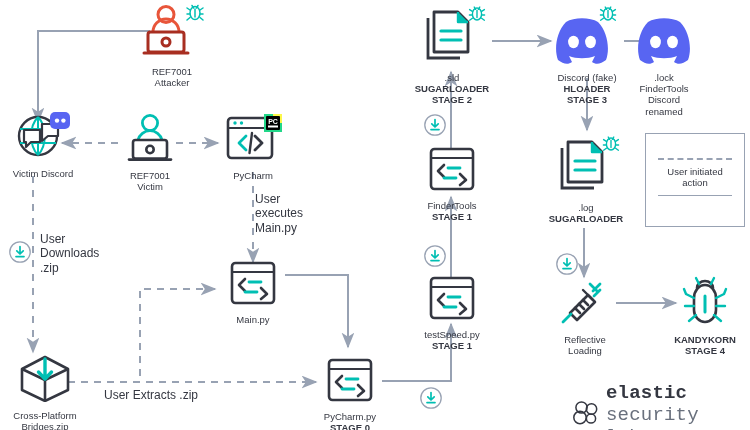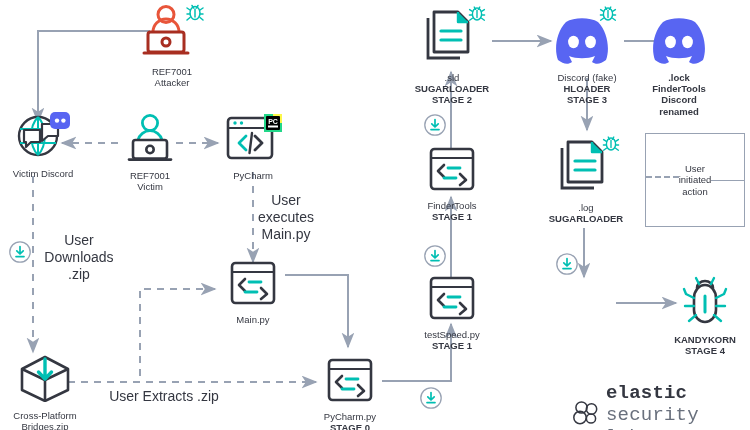--- a/index.html
+++ b/index.html
@@ -11,25 +11,25 @@
     overflow:hidden;
     position:relative;
   }
   #canvas{position:absolute;inset:0;width:750px;height:430px;}
   svg.edges{position:absolute;left:0;top:0;width:750px;height:430px;pointer-events:none;}
   .node{position:absolute;display:flex;flex-direction:column;align-items:center;}
   .node .glyph{position:relative;display:block;}
   .node .cap{margin-top:4px;text-align:center;line-height:1.18;font-size:9.5px;color:#343741;white-space:nowrap;}
   .cap .l1{display:block;}
   .cap .bold{font-weight:bold;}
-  .edge-label{position:absolute;text-align:center;font-size:14px;line-height:1.2;color:#343741;}
+  .edge-label{position:absolute;font-size:12px;line-height:1.2;color:#343741;}
   .dl-icon{position:absolute;}
   .legend{
     position:absolute;border:1px solid #98a2b3;background:#fff;
-    display:flex;flex-direction:row;align-items:center;justify-content:center;
+    display:flex;flex-direction:column;align-items:center;justify-content:center;
   }
   .legend .ltxt{font-size:9.5px;text-align:center;line-height:1.2;color:#343741;}
   .legend .dash{width:74px;height:0;border-top:2px dashed #98a2b3;margin-bottom:6px;}
   .legend .solid{width:74px;height:0;border-top:1.6px solid #98a2b3;margin:7px 0 6px 0;}
   .brand{position:absolute;display:flex;align-items:center;gap:6px;font-family:Liberation Mono, monospace;}
   .brand .btxt{font-size:19px;color:#343741;letter-spacing:.2px;}
   .brand .btxt b{font-weight:bold;}
   .brand .btxt span{color:#69707d;}
 </style>
 </head>
@@ -321,21 +321,21 @@
         </g>
       </svg>
     </span>
     <span class="cap">
       <span class="l1">Discord (fake)</span>
       <span class="l1 bold">HLOADER</span>
       <span class="l1 bold">STAGE 3</span>
     </span>
   </div>
 
-  <div class="node" id="n-discord-lock" style="left:633px;top:4px;width:92px;font-weight:bold;">
+  <div class="node" id="n-discord-lock" style="left:618px;top:4px;width:92px;">
     <span class="glyph">
       <svg width="70" height="60" viewBox="0 0 70 60">
         <g transform="translate(5,14)">
           <path d="M14 4 C22 -1, 38 -1, 46 4 C56 14, 58 32, 54 42 C49 46, 44 47, 40 44 L43 38 C36 41, 24 41, 17 38 L20 44 C16 47, 11 46, 6 42 C2 32, 4 14, 14 4 Z" fill="#5865F2"></path>
           <ellipse cx="21.5" cy="24" rx="5.4" ry="6.2" fill="#fff"></ellipse>
           <ellipse cx="38.5" cy="24" rx="5.4" ry="6.2" fill="#fff"></ellipse>
         </g>
       </svg>
     </span>
     <span class="cap">
@@ -362,20 +362,41 @@
           <path d="M15.6 9.4 L18.4 7.6 M15.6 13 L18.6 13 M15.6 16.2 L18.4 18.2"></path>
         </g>
       </svg>
     </span>
     <span class="cap">
       <span class="l1">.log</span>
       <span class="l1 bold">SUGARLOADER</span>
     </span>
   </div>
 
+  <div class="node" id="n-reflective" style="left:548px;top:274px;width:74px;">
+    <span class="glyph">
+      <svg width="56" height="52" viewBox="0 0 56 52">
+        <g stroke="#343741" stroke-width="2.6" fill="none" stroke-linecap="round" stroke-linejoin="round">
+          <path d="M13 39 L31 21 L38 28 L20 46 Z" fill="#fff"></path>
+          <path d="M26 16 L36 26" stroke-width="2.4"></path>
+          <path d="M22 30 L27 35 M26 26 L31 31 M18 34 L23 39"></path>
+        </g>
+        <g stroke="#00BFB3" stroke-width="2.8" stroke-linecap="round" fill="none">
+          <path d="M37 22 L43 16"></path>
+          <path d="M33 10 L40 17"></path>
+          <path d="M43 10 L36 17"></path>
+          <path d="M14 40 L6 48"></path>
+        </g>
+      </svg>
+    </span>
+    <span class="cap">
+      <span class="l1">Reflective</span>
+      <span class="l1">Loading</span>
+    </span>
+  </div>
 
   <div class="node" id="n-kandykorn" style="left:664px;top:274px;width:82px;">
     <span class="glyph">
       <svg width="56" height="52" viewBox="0 0 56 52">
         <g stroke="#343741" stroke-width="2.6" fill="none" stroke-linecap="round" stroke-linejoin="round">
           <path d="M20 14 a8 7 0 0 1 16 0 z" fill="#fff"></path>
           <path d="M17 24 a11 13 0 0 1 22 0 L39 36 a11 12 0 0 1 -22 0 Z" fill="#fff"></path>
         </g>
         <path d="M28 22 L28 38" stroke="#00BFB3" stroke-width="3" stroke-linecap="round"></path>
         <g stroke="#00BFB3" stroke-width="2.4" fill="none" stroke-linecap="round">

